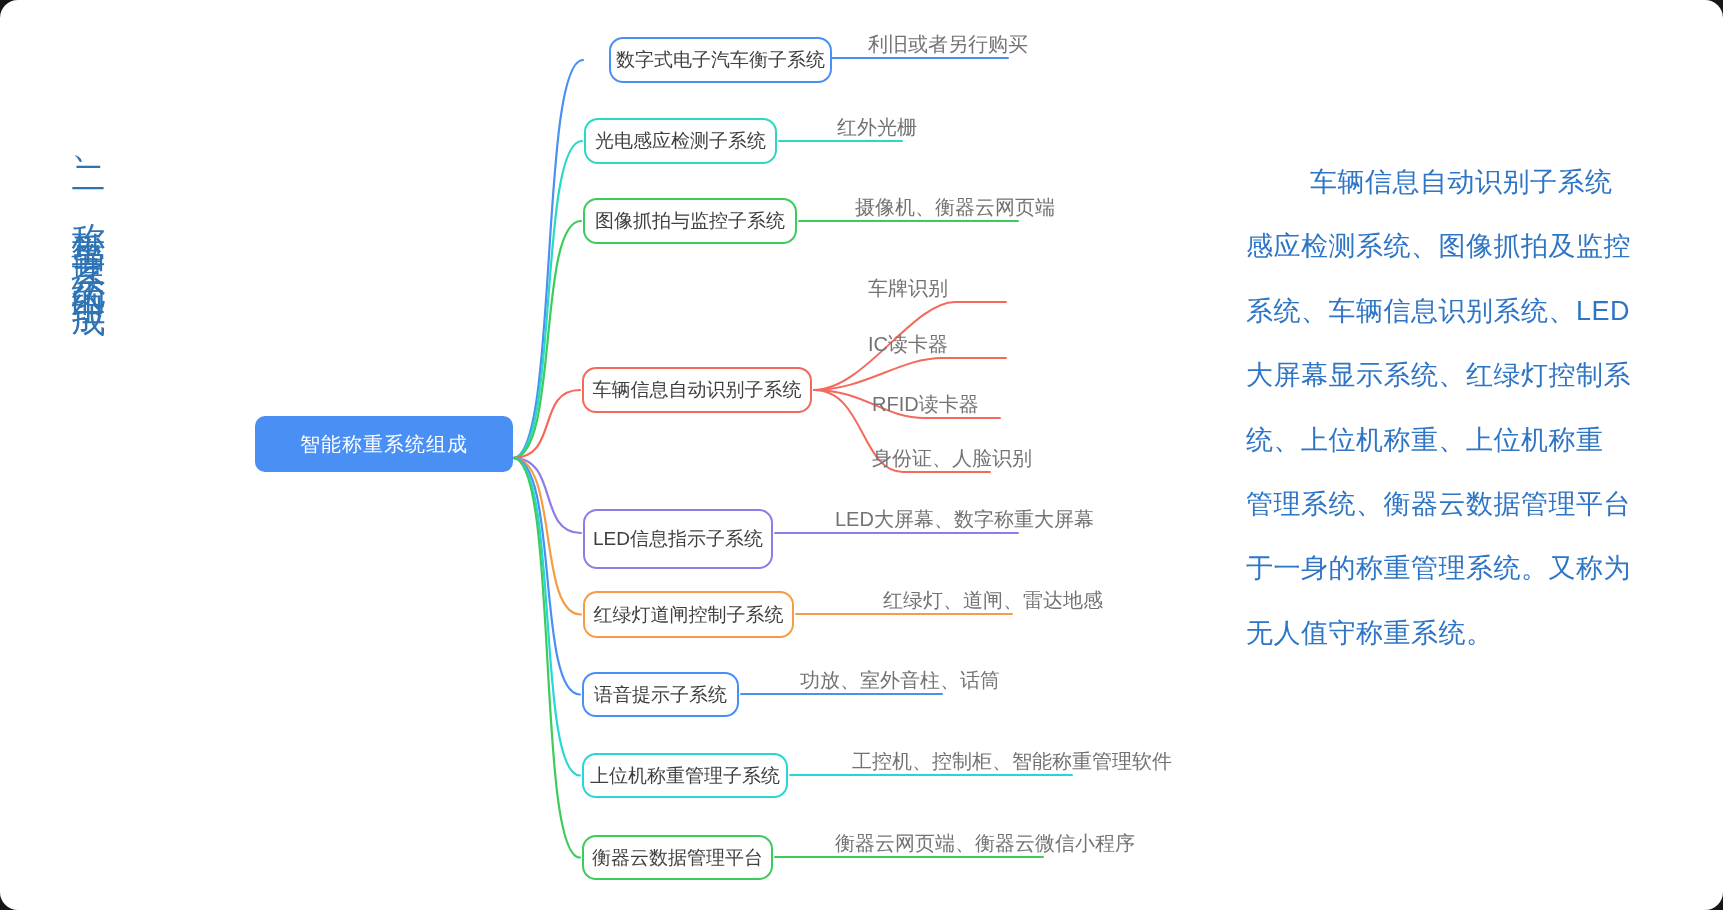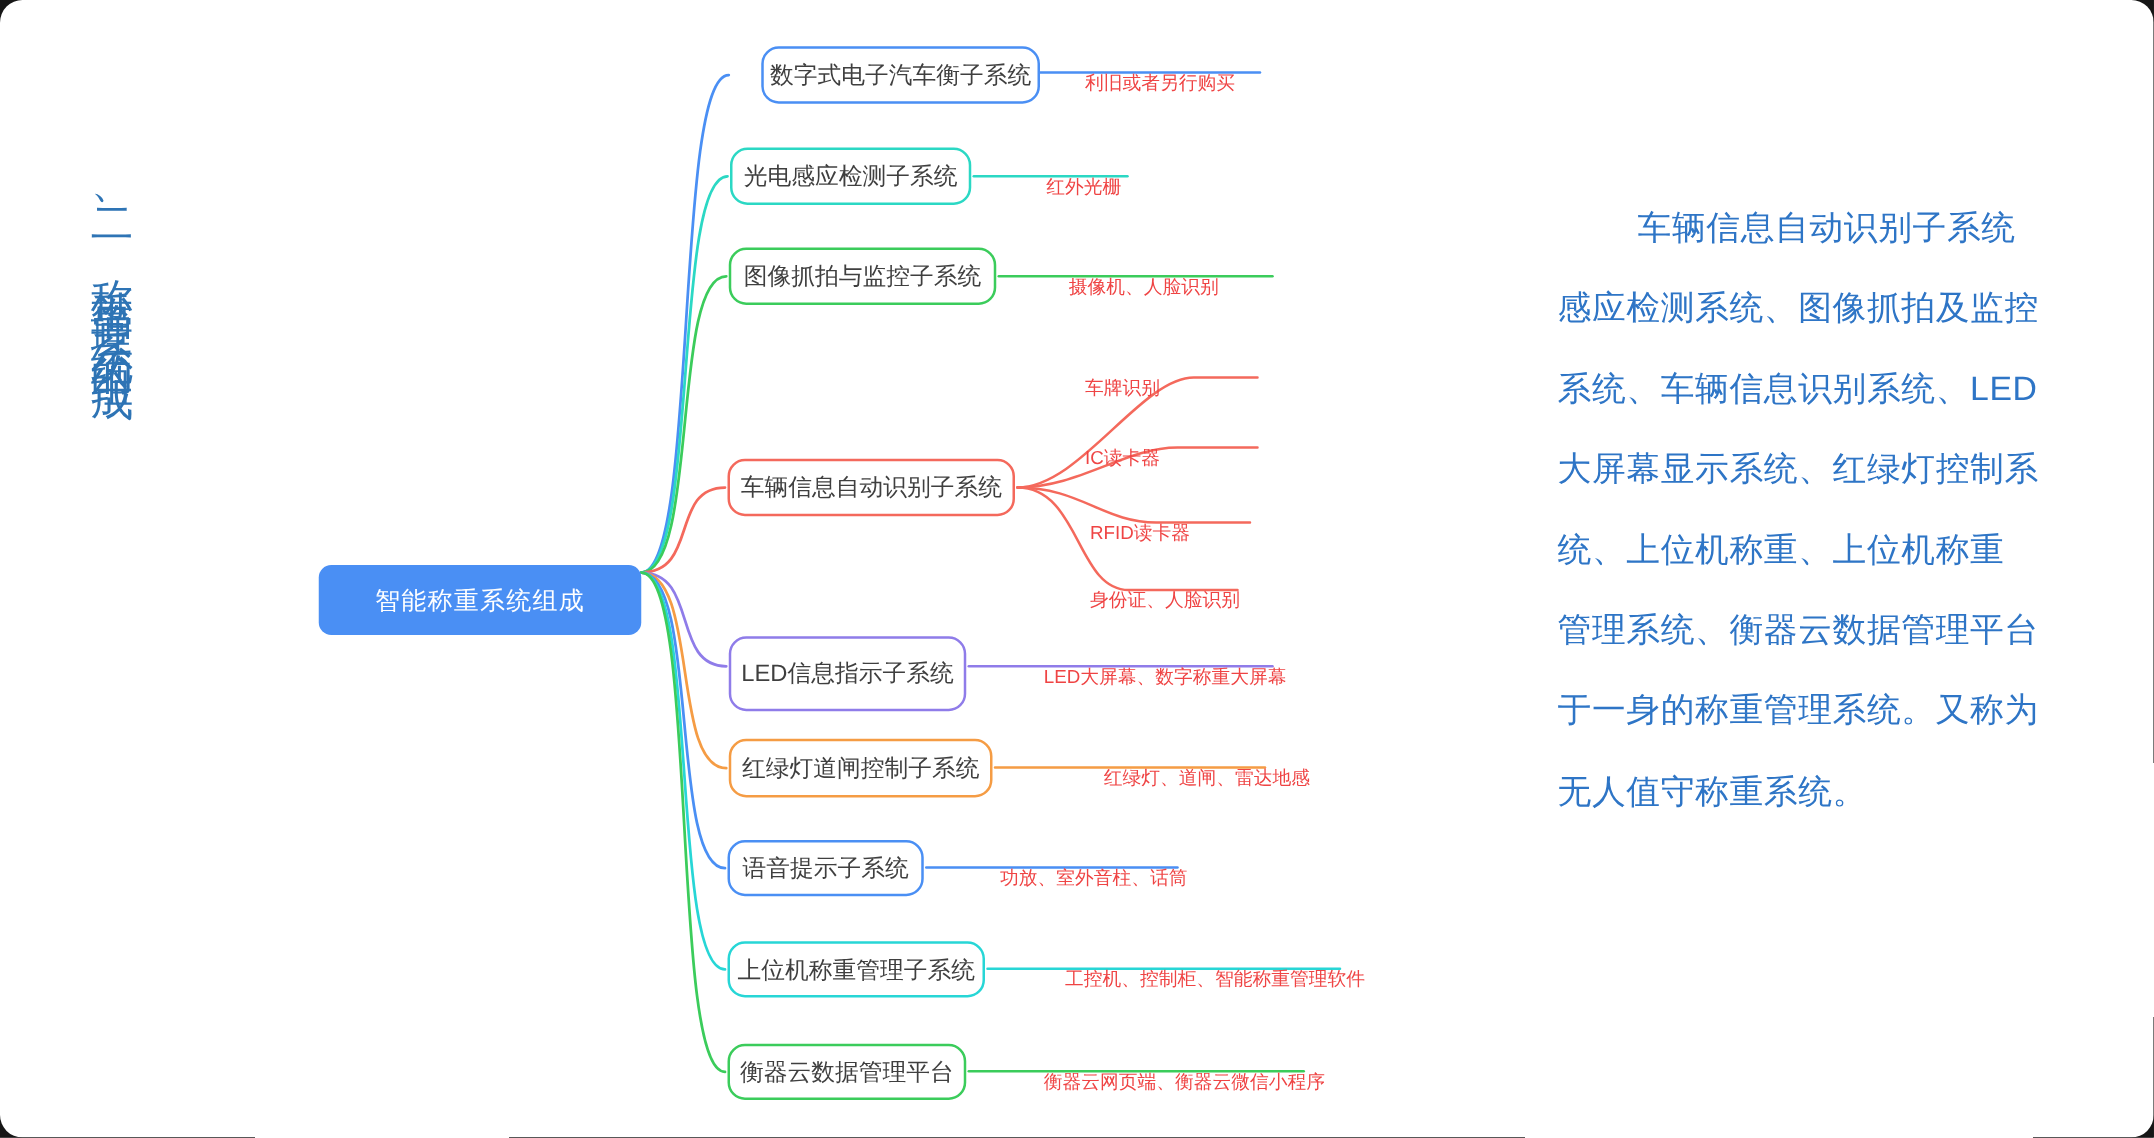--- a/index.html
+++ b/index.html
@@ -20,21 +20,21 @@
     position:absolute;display:flex;align-items:center;justify-content:center;
     background:#ffffff;border-radius:14px;box-sizing:border-box;
     font-size:19px;color:#3f3f3f;white-space:nowrap;cursor:default;
   }
   .root-node{
     position:absolute;display:flex;align-items:center;justify-content:center;
     border-radius:10px;color:#ffffff;font-size:20px;letter-spacing:1px;
     white-space:nowrap;
   }
   .leaf-label{
-    position:absolute;font-size:15px;color:#ef4444;white-space:nowrap;margin-top:26px;
+    position:absolute;font-size:20px;color:#737373;white-space:nowrap;
   }
 
   .description{position:absolute;left:1246px;top:150px;width:400px;}
   .description .para-line{
     font-size:27px;line-height:64.4px;height:64.4px;letter-spacing:0.5px;
     white-space:nowrap;font-weight:400;
   }
   .description .para-line:first-child{text-indent:64px;}
 </style>
 </head>
@@ -63,27 +63,27 @@
         <path d="M 796 614 H 1012" fill="none" stroke="#F59C44" stroke-width="2" stroke-linecap="round"></path>
         <path d="M 513 458 C 559 458, 536 694.5, 580 694.5" fill="none" stroke="#4A8FF4" stroke-width="2.2" stroke-linecap="round"></path>
         <path d="M 741 694 H 942" fill="none" stroke="#4A8FF4" stroke-width="2" stroke-linecap="round"></path>
         <path d="M 513 458 C 559 458, 536 775.5, 580 775.5" fill="none" stroke="#27D6D6" stroke-width="2.2" stroke-linecap="round"></path>
         <path d="M 790 775 H 1072" fill="none" stroke="#27D6D6" stroke-width="2" stroke-linecap="round"></path>
         <path d="M 513 458 C 559 458, 536 857.5, 580 857.5" fill="none" stroke="#3BCC5B" stroke-width="2.2" stroke-linecap="round"></path>
         <path d="M 775 857 H 1043" fill="none" stroke="#3BCC5B" stroke-width="2" stroke-linecap="round"></path>
       </svg>
 
     <div id="mindmap">
-        <div class="root-node" style="left: 255px; top: 452px; width: 258px; height: 56px; background: rgb(74, 143, 244); color: rgb(255, 255, 255);">智能称重系统组成</div>
+        <div class="root-node" style="left: 255px; top: 416px; width: 258px; height: 56px; background: rgb(74, 143, 244); color: rgb(255, 255, 255);">智能称重系统组成</div>
         <div class="node" style="left: 585px; top: 37px; width: 223px; height: 46px; border: 2.5px solid rgb(74, 143, 244); margin-left: 24px;">数字式电子汽车衡子系统</div>
         <div class="leaf-label" style="left: 868px; top: 31px;">利旧或者另行购买</div>
         <div class="node" style="left: 584px; top: 118px; width: 193px; height: 46px; border: 2.5px solid rgb(43, 216, 196);">光电感应检测子系统</div>
         <div class="leaf-label" style="left: 837px; top: 114px;">红外光栅</div>
         <div class="node" style="left: 583px; top: 198px; width: 214px; height: 46px; border: 2.5px solid rgb(59, 204, 91);">图像抓拍与监控子系统</div>
-        <div class="leaf-label" style="left: 855px; top: 194px;">摄像机、人脸识别</div>
+        <div class="leaf-label" style="left: 855px; top: 194px;">摄像机、衡器云网页端</div>
         <div class="node" style="left: 582px; top: 367px; width: 230px; height: 46px; border: 2.5px solid rgb(244, 105, 92);">车辆信息自动识别子系统</div>
         <div class="leaf-label" style="left: 868px; top: 275px;">车牌识别</div>
         <div class="leaf-label" style="left: 868px; top: 331px;">IC读卡器</div>
         <div class="leaf-label" style="left: 872px; top: 391px;">RFID读卡器</div>
         <div class="leaf-label" style="left: 872px; top: 445px;">身份证、人脸识别</div>
         <div class="node" style="left: 583px; top: 509px; width: 190px; height: 60px; border: 2.5px solid rgb(143, 124, 233);">LED信息指示子系统</div>
         <div class="leaf-label" style="left: 835px; top: 506px;">LED大屏幕、数字称重大屏幕</div>
         <div class="node" style="left: 583px; top: 591px; width: 211px; height: 47px; border: 2.5px solid rgb(245, 156, 68);">红绿灯道闸控制子系统</div>
         <div class="leaf-label" style="left: 883px; top: 587px; font-family: Liberation Serif, serif;">红绿灯、道闸、雷达地感</div>
         <div class="node" style="left: 582px; top: 672px; width: 157px; height: 45px; border: 2.5px solid rgb(74, 143, 244);">语音提示子系统</div>

